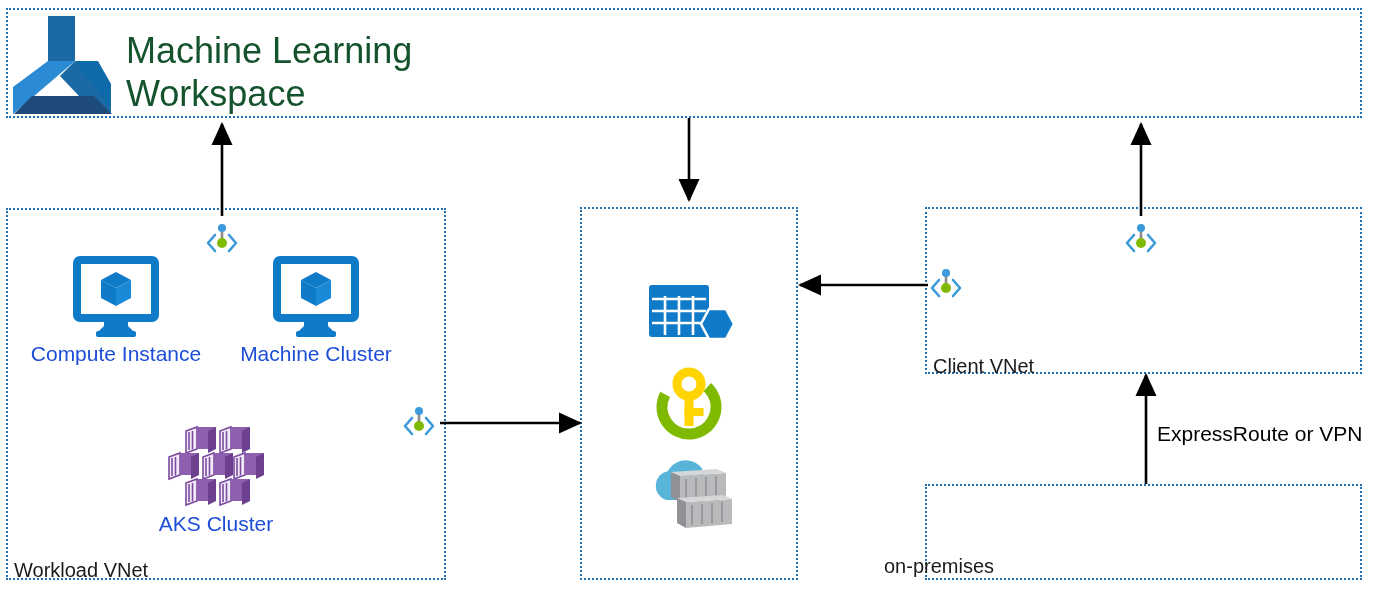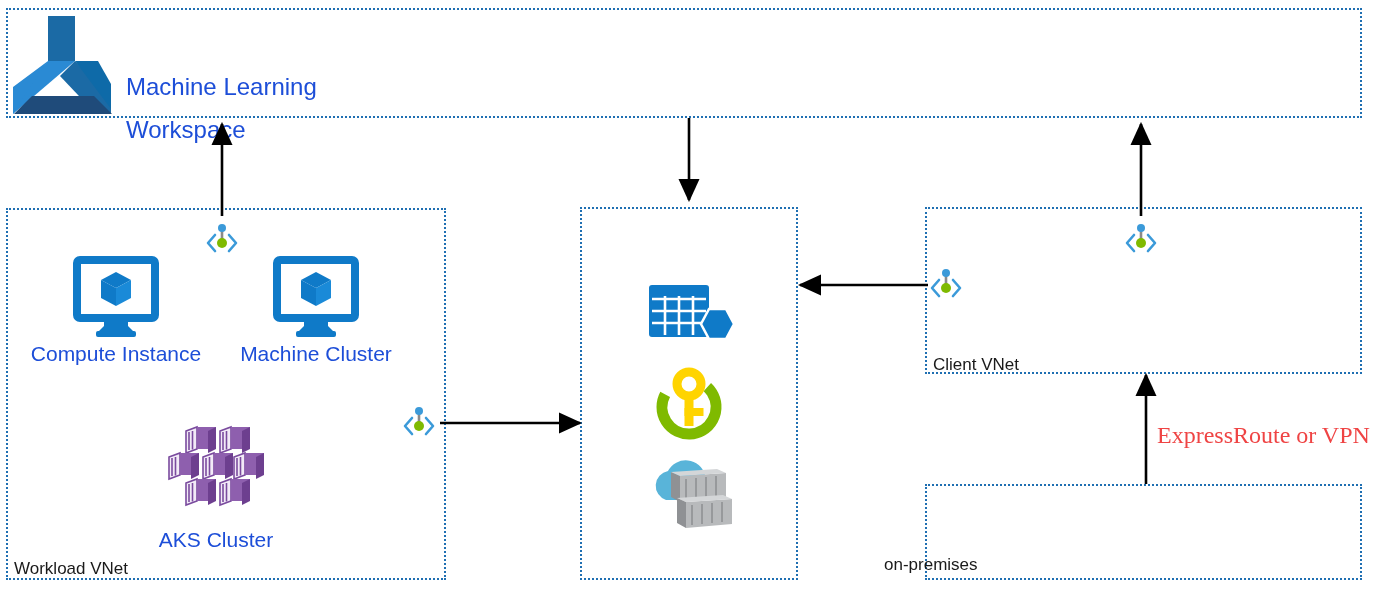--- a/index.html
+++ b/index.html
@@ -19,48 +19,47 @@
   }
   .vnet-box {
     position: absolute;
     border: 2px dotted #1f6fb2;
     box-sizing: border-box;
     background: transparent;
   }
   .vnet-label {
     position: absolute;
     font-family: "Liberation Sans", sans-serif;
-    font-size: 17px;
+    font-size: 20px;
     color: #1a1a1a;
     white-space: nowrap;
     line-height: 1;
   }
   .title-text {
     position: absolute;
     font-family: "Liberation Sans", sans-serif;
-    font-size: 24px;
-    color: #1d4ed8;
+    font-size: 36px;
+    color: #14532d;
     line-height: 1.18;
     white-space: pre;
-    margin-top: 43px;
   }
   .node-label {
     position: absolute;
     font-family: "Liberation Sans", sans-serif;
     font-size: 21px;
     color: #1d4ed8;
     white-space: nowrap;
     text-align: center;
     line-height: 1;
   }
   .edge-label {
     position: absolute;
-    font-family: Liberation Serif, serif;
-    font-size: 24px;
-    color: #ef4444;
+    font-family: Liberation Sans, sans-serif;
+    font-size: 21px;
+    color: #000000;
     white-space: nowrap;
     line-height: 1;
   }
   .icon-wrap {
     position: absolute;
   }
   .arrow-layer {
     position: absolute;
     left: 0;
     top: 0;
@@ -144,21 +143,21 @@
       </defs>
       <use href="#aksbox" x="18" y="2"></use>
       <use href="#aksbox" x="52" y="2"></use>
       <use href="#aksbox" x="1" y="28"></use>
       <use href="#aksbox" x="35" y="28"></use>
       <use href="#aksbox" x="66" y="28"></use>
       <use href="#aksbox" x="18" y="54"></use>
       <use href="#aksbox" x="52" y="54"></use>
     </svg>
   </div>
-  <div class="node-label" style="left:126px; top:513px; width:180px;margin-top:16px;">AKS Cluster</div>
+  <div class="node-label" style="left:126px; top:513px; width:180px;">AKS Cluster</div>
 
   <div class="icon-wrap" style="left:647px; top:283px; width:88px; height:66px;">
     <svg width="88" height="66" viewBox="0 0 88 66">
       <rect x="1" y="1" width="62" height="54" rx="4" fill="#0f7ac8"></rect>
       <g stroke="#ffffff" stroke-width="2.6">
         <line x1="5" y1="16" x2="59" y2="16"></line>
         <line x1="5" y1="28" x2="59" y2="28"></line>
         <line x1="5" y1="40" x2="59" y2="40"></line>
         <line x1="18" y1="13" x2="18" y2="52"></line>
         <line x1="32" y1="13" x2="32" y2="52"></line>

